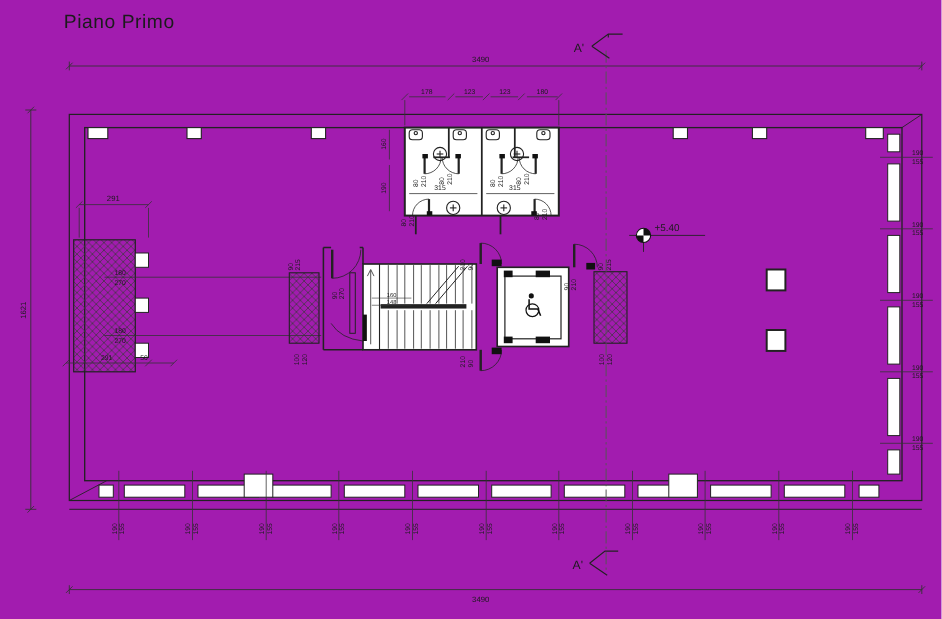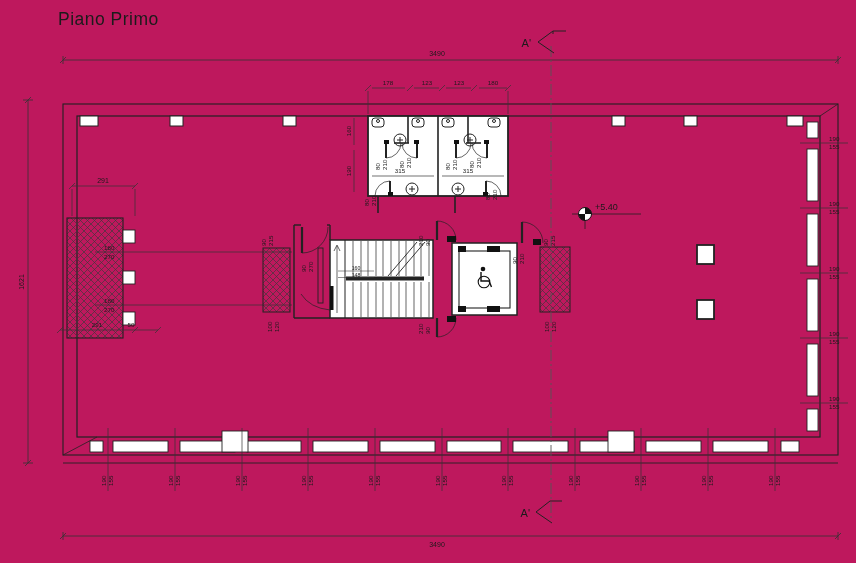--- a/index.html
+++ b/index.html
@@ -1,16 +1,16 @@
 <!DOCTYPE html>
 <html><head>
 <meta charset="utf-8">
 <style>
   html,body{margin:0;padding:0;background:#fff;}
-  .sheet{position:relative;width:856px;height:563px;background:#be185d;overflow:hidden;
+  .sheet{position:relative;width:856px;height:563px;background:#a21caf;overflow:hidden;
          font-family:"Liberation Sans", sans-serif;}
   svg{display:block;}
   text{fill:#1b1b1b;font-family:"Liberation Sans", sans-serif;}
   .t-title{font-size:17.5px;letter-spacing:.5px;}
   .t-dim{font-size:7px;}
   .t-dim6{font-size:6.2px;}
   .t-dim5{font-size:5.2px;}
   .t-sec{font-size:11px;}
   .t-lvl{font-size:9px;}
 </style>

